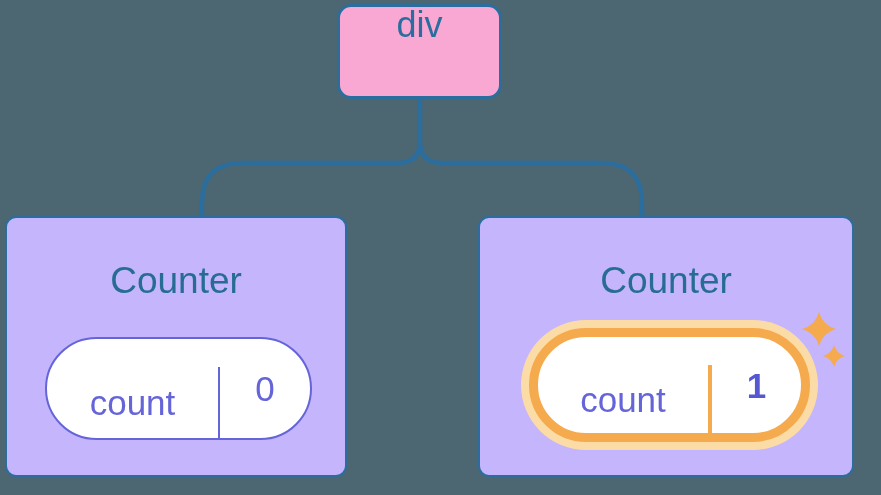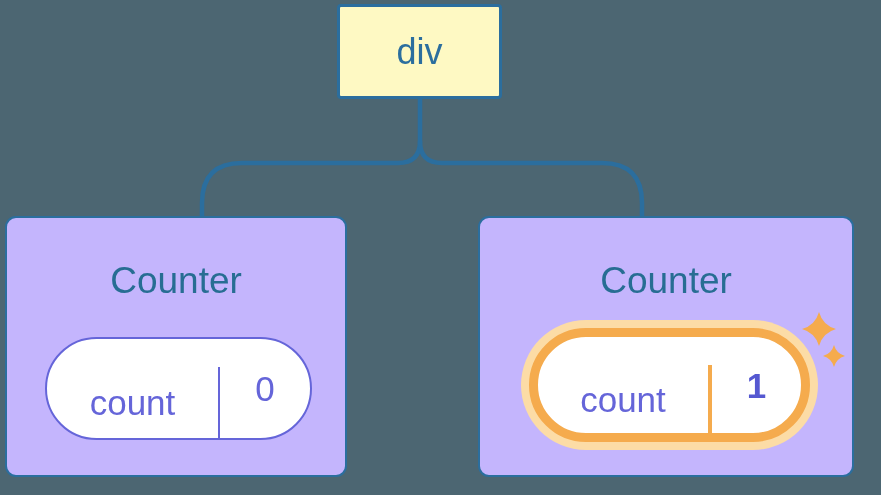--- a/index.html
+++ b/index.html
@@ -13,25 +13,25 @@
   }
   .connector-svg {
     position: absolute;
     left: 0; top: 0;
     width: 881px; height: 495px;
   }
   .node-root {
     position: absolute;
     left: 337px; top: 4px;
     width: 159px; height: 89px;
-    background: #fef9c3;
+    background: #f9a8d4;
     border: 3.5px solid #2B6E9E;
-    border-radius: 4px;
+    border-radius: 14px;
     display: flex;
-    align-items: center;
+    align-items: flex-start;
     justify-content: center;
     font-size: 36px;
     font-weight: 500;
     color: #2B6E9E;
     line-height: 1;
   }
   .card {
     position: absolute;
     top: 216px;
     height: 257px;

